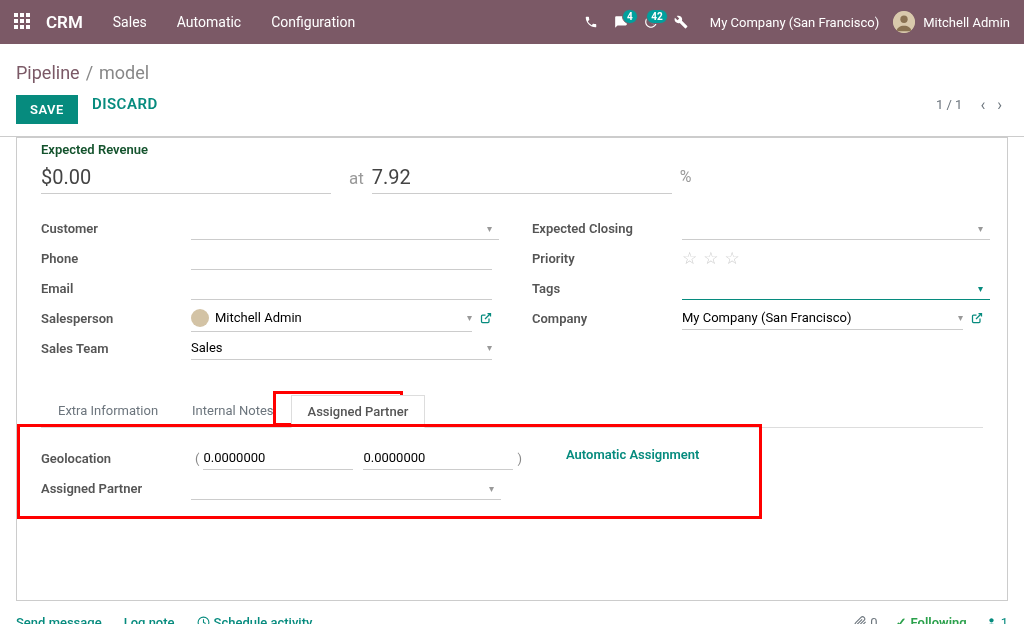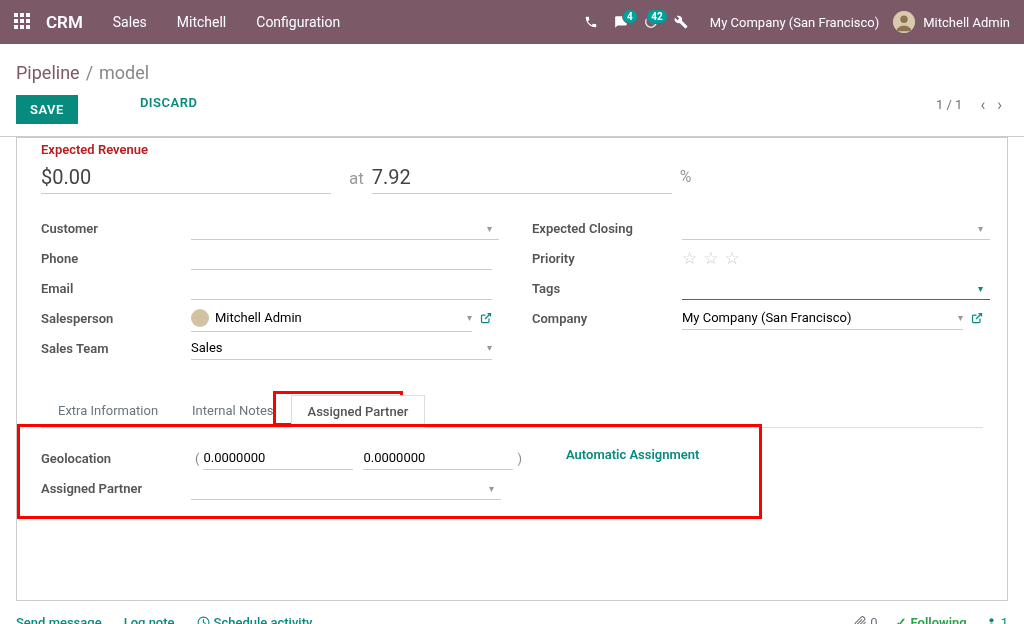--- a/index.html
+++ b/index.html
@@ -17,30 +17,30 @@
   .avatar { width: 22px; height: 22px; border-radius: 50%; background: #d3c3a5; margin-right: 8px; display: inline-flex; align-items: center; justify-content: center; overflow: hidden; }
   .user-name { font-size: 13px; cursor: pointer; }
 
   .breadcrumb-row { display: flex; align-items: center; padding: 18px 16px 4px 16px; }
   .bc-link { color: #7b5966; font-size: 18px; cursor: pointer; }
   .bc-sep { color: #888; font-size: 18px; margin: 0 6px; }
   .bc-current { color: #888; font-size: 18px; }
 
   .controls-row { display: flex; align-items: flex-start; padding: 8px 16px 12px 16px; }
   .btn-save { background: #068b7e; color: #fff; border: none; padding: 7px 14px; font-size: 13px; font-weight: 600; letter-spacing: .5px; cursor: pointer; margin-right: 14px; }
-  .btn-discard { background: none; border: none; color: #068b7e; font-size: 13px; font-weight: 600; letter-spacing: .5px; cursor: pointer; margin-left: 48px; }
+  .btn-discard { background: none; border: none; color: #068b7e; font-size: 15px; font-weight: 600; letter-spacing: .5px; cursor: pointer; }
   .pager { margin-left: auto; display: flex; align-items: center; color: #6c757d; font-size: 13px; }
   .pager-arrows { margin-left: 12px; display: flex; }
   .pager-arrows span { cursor: pointer; padding: 0 6px; color: #6c757d; font-size: 16px; }
 
   .scroll-viewport { height: 496px; border-top: 1px solid #ccc; overflow-y: scroll; }
   .form-sheet { background: #fff; border: 1px solid #ccc; margin: 0 16px 0 16px; padding: 0 24px 80px 24px; position: relative; }
 
   .row1 { display: flex; align-items: flex-end; padding-top: 4px; }
-  .col-label-sm { font-size: 13px; color: #b91c1c; font-weight: 600; margin-bottom: 4px; }
+  .col-label-sm { font-size: 13px; color: #14532d; font-weight: 600; margin-bottom: 4px; }
   .big-input { border: none; border-bottom: 1px solid #ccc; font-size: 20px; color: #444; background: transparent; padding: 4px 0; }
   .at-text { color: #9a9a9a; font-size: 17px; margin: 0 8px 6px 8px; }
   .pct-text { color: #9a9a9a; font-size: 16px; margin-left: 8px; margin-bottom: 8px; }
 
   .two-col { display: flex; margin-top: 20px; }
   .left-col, .right-col { flex: 1; }
   .right-col { margin-left: 40px; }
   .field-row { display: flex; align-items: center; min-height: 28px; margin-bottom: 2px; }
   .field-label { width: 150px; font-size: 13px; color: #555; font-weight: 600; }
   .field-input { flex: 1; border: none; border-bottom: 1px solid #ccc; font-size: 13px; padding: 4px 0; background: transparent; position: relative; }
@@ -85,21 +85,21 @@
       <span></span>
       <span></span>
       <span></span>
       <span></span>
       <span></span>
       <span></span>
       <span></span>
     </div>
   <div class="brand">CRM</div>
   <div class="menu-item">Sales</div>
-  <div class="menu-item">Mitchell</div>
+  <div class="menu-item">Automatic</div>
   <div class="menu-item">Configuration</div>
   <div class="spacer"></div>
   <div class="top-icon">
     <svg class="sm-ico" viewBox="0 0 24 24" fill="#fff">
         <path d="M6.6 10.8c1.4 2.8 3.8 5.1 6.6 6.6l2.2-2.2c.3-.3.7-.4 1-.2 1.1.4 2.4.6 3.6.6.6 0 1 .4 1 1V20c0 .6-.4 1-1 1C10.6 21 3 13.4 3 4c0-.6.4-1 1-1h3.5c.6 0 1 .4 1 1 0 1.2.2 2.5.6 3.6.1.4 0 .8-.2 1L6.6 10.8z"></path>
       </svg>
   </div>
   <div class="top-icon">
     <svg class="sm-ico" viewBox="0 0 24 24" fill="#fff">
         <path d="M20 2H4c-1.1 0-2 .9-2 2v18l4-4h14c1.1 0 2-.9 2-2V4c0-1.1-.9-2-2-2z"></path>

